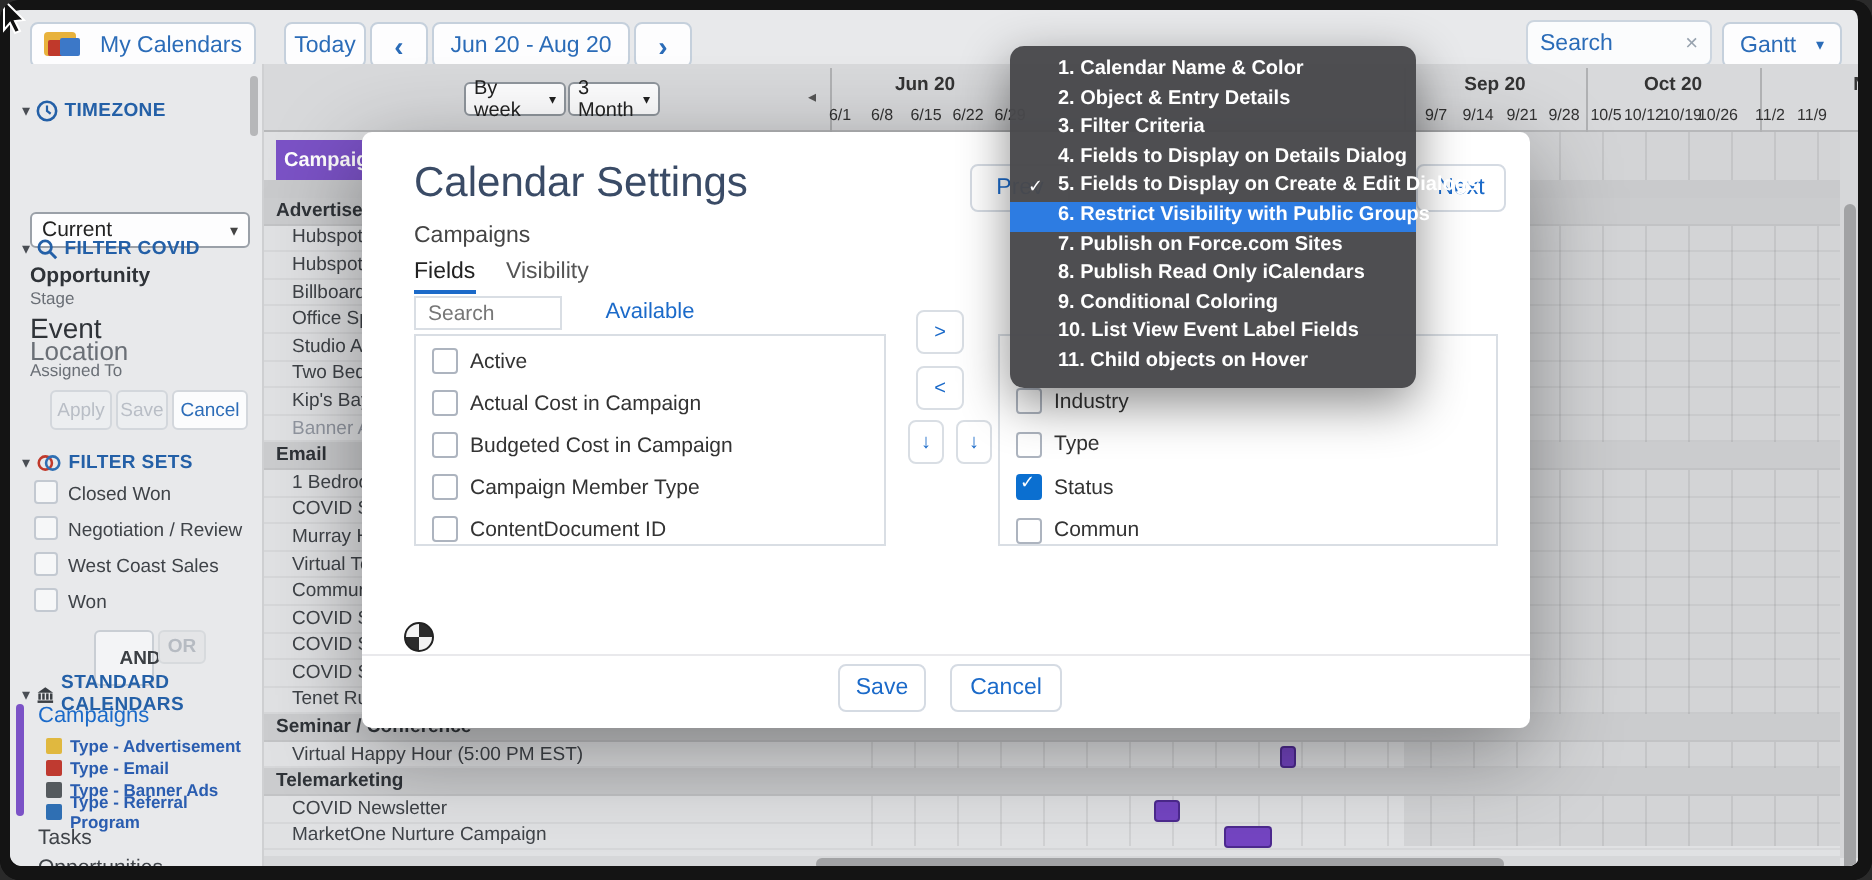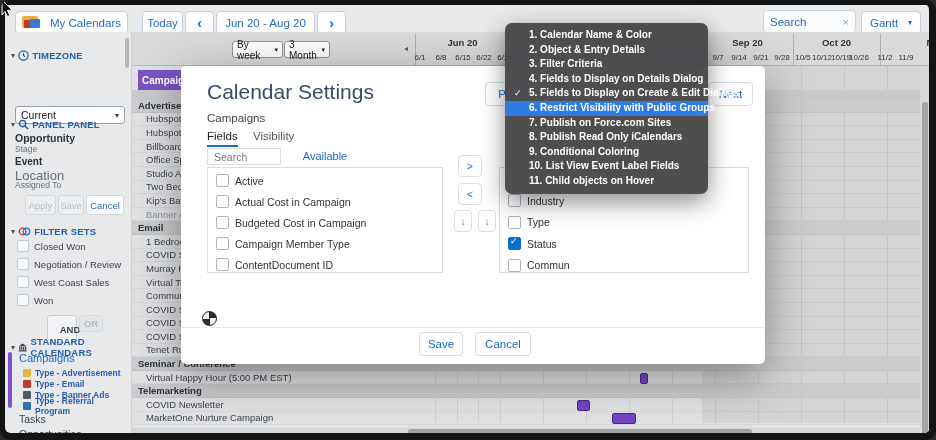--- a/index.html
+++ b/index.html
@@ -152,34 +152,34 @@
       <span>Current</span>
       <span style="font-size:8px;color:#444;">▾</span>
     </div>
 
     <div class="sec-title abs" style="left:6px;top:87px;">
       <span class="tri">▾</span>
       <svg width="11" height="11" viewBox="0 0 12 12">
             <circle cx="5" cy="5" r="3.4" fill="none" stroke="#2460a7" stroke-width="1.5"></circle>
             <path d="M7.6 7.6L11 11" stroke="#2460a7" stroke-width="1.6"></path>
           </svg>
-      <span>PANEL PANEL</span>
+      <span>FILTER COVID</span>
     </div>
     <div class="abs" style="left:10px;top:100px;width:112px;">
 
         <div class="sideitem" style="height:12px;font-size:8.5px;color:#6a6f76;">
           <span class="bfield" style="font-weight: bold; font-size: 10.5px; color: rgb(47, 51, 56);">Opportunity</span>
         </div>
 
         <div class="sideitem" style="height:12px;font-size:8.5px;color:#6a6f76;">
           <span>Stage</span>
         </div>
 
         <div class="sideitem" style="height:12px;font-size:8.5px;color:#6a6f76;">
-          <span class="bfield" style="font-weight: bold; font-size: 10px; color: rgb(47, 51, 56);">Event</span>
+          <span class="bfield" style="font-weight: normal; font-size: 14px; color: rgb(47, 51, 56);">Event</span>
         </div>
 
         <div class="sideitem" style="height:12px;font-size:13px;color:#6a6f76;">
           <span>Location</span>
         </div>
 
         <div class="sideitem" style="height:12px;font-size:8.5px;color:#6a6f76;">
           <span>Assigned To</span>
         </div>
       </div>

